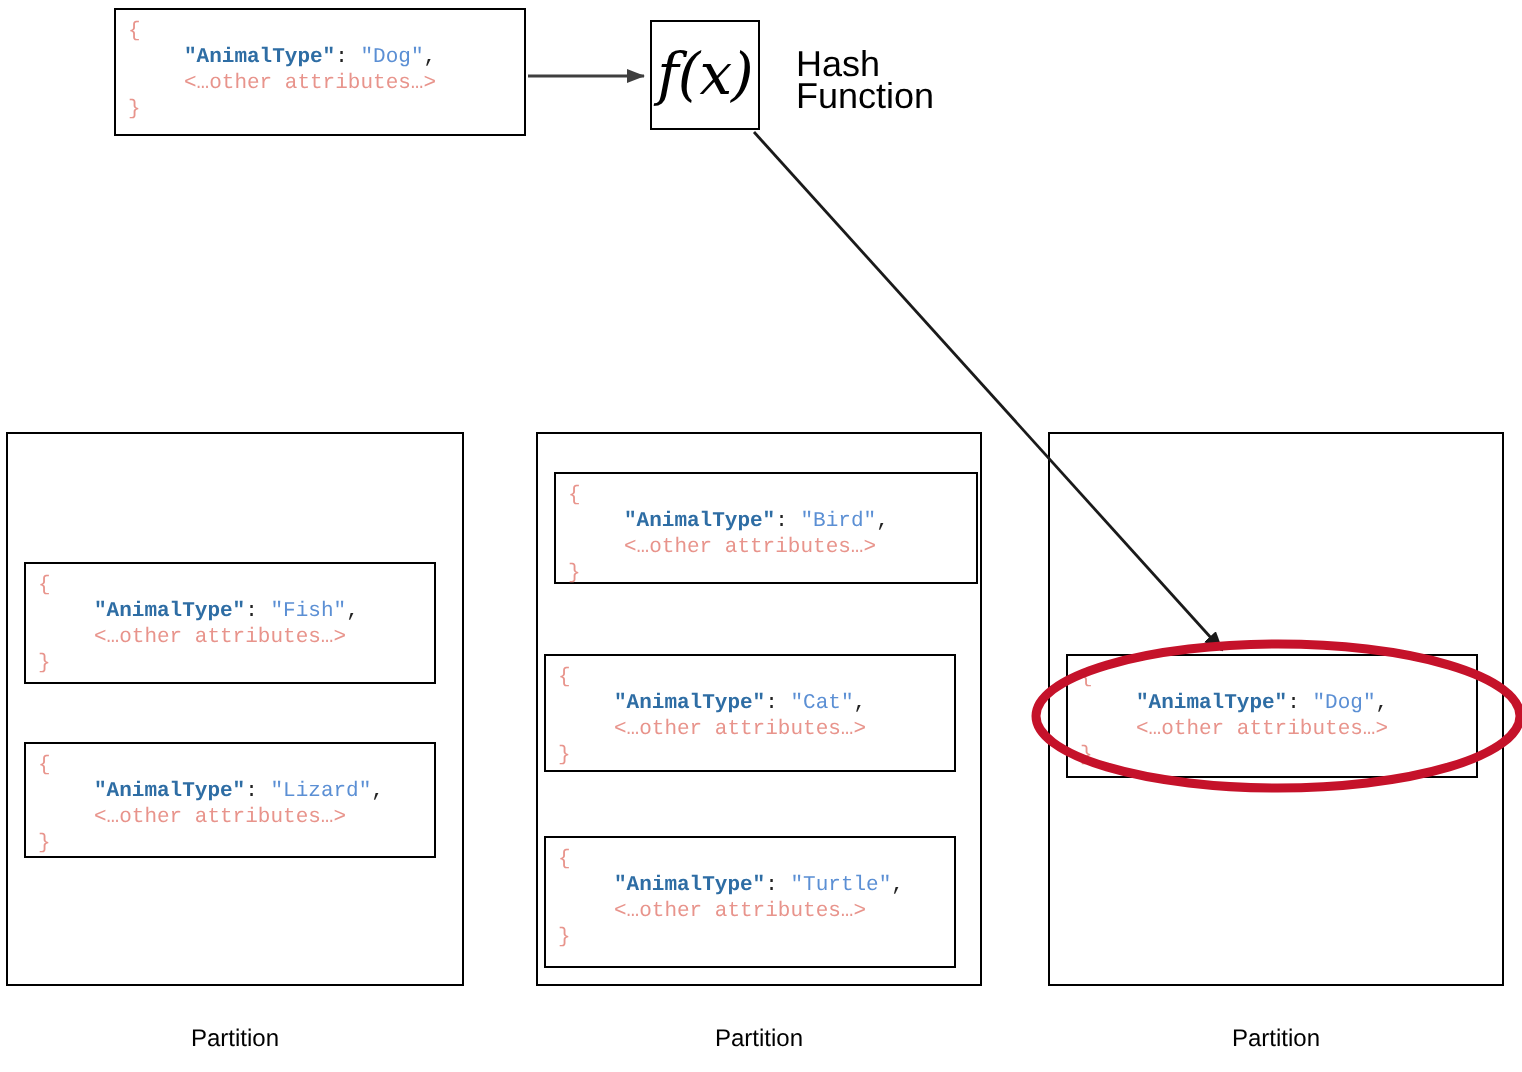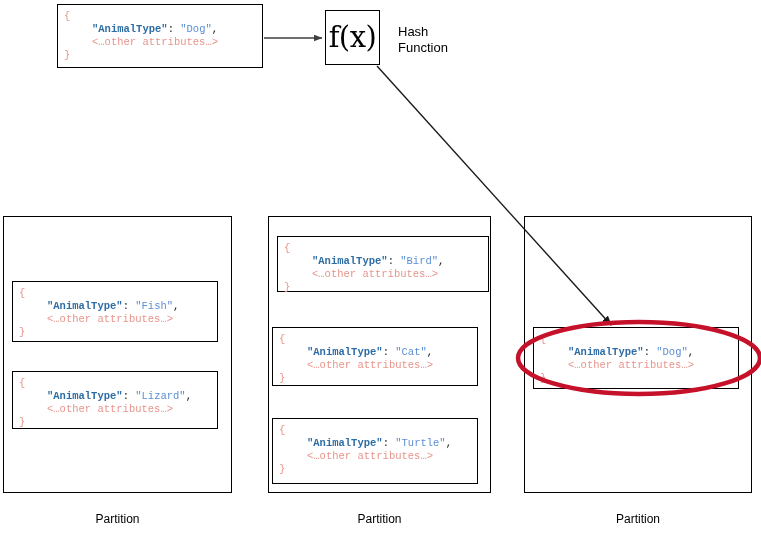--- a/index.html
+++ b/index.html
@@ -67,30 +67,31 @@
     height: 55px;
     border: 1.5px solid #000000;
     background: #ffffff;
     box-sizing: border-box;
     display: flex;
     align-items: center;
     justify-content: center;
   }
   #fx-label {
     font-family: "DejaVu Serif", "Liberation Serif", serif;
+    font-style: italic;
     font-size: 29px;
     line-height: 29px;
     color: #000000;
     letter-spacing: -0.5px;
   }
   #hash-function-label {
     position: absolute;
     left: 398px;
     top: 24px;
-    font-size: 13px;
+    font-size: 18px;
     line-height: 16px;
     color: #000000;
     width: 80px;
     white-space: pre-line;
   }
 
   
   .partition-caption {
     position: absolute;
     font-size: 12px;

